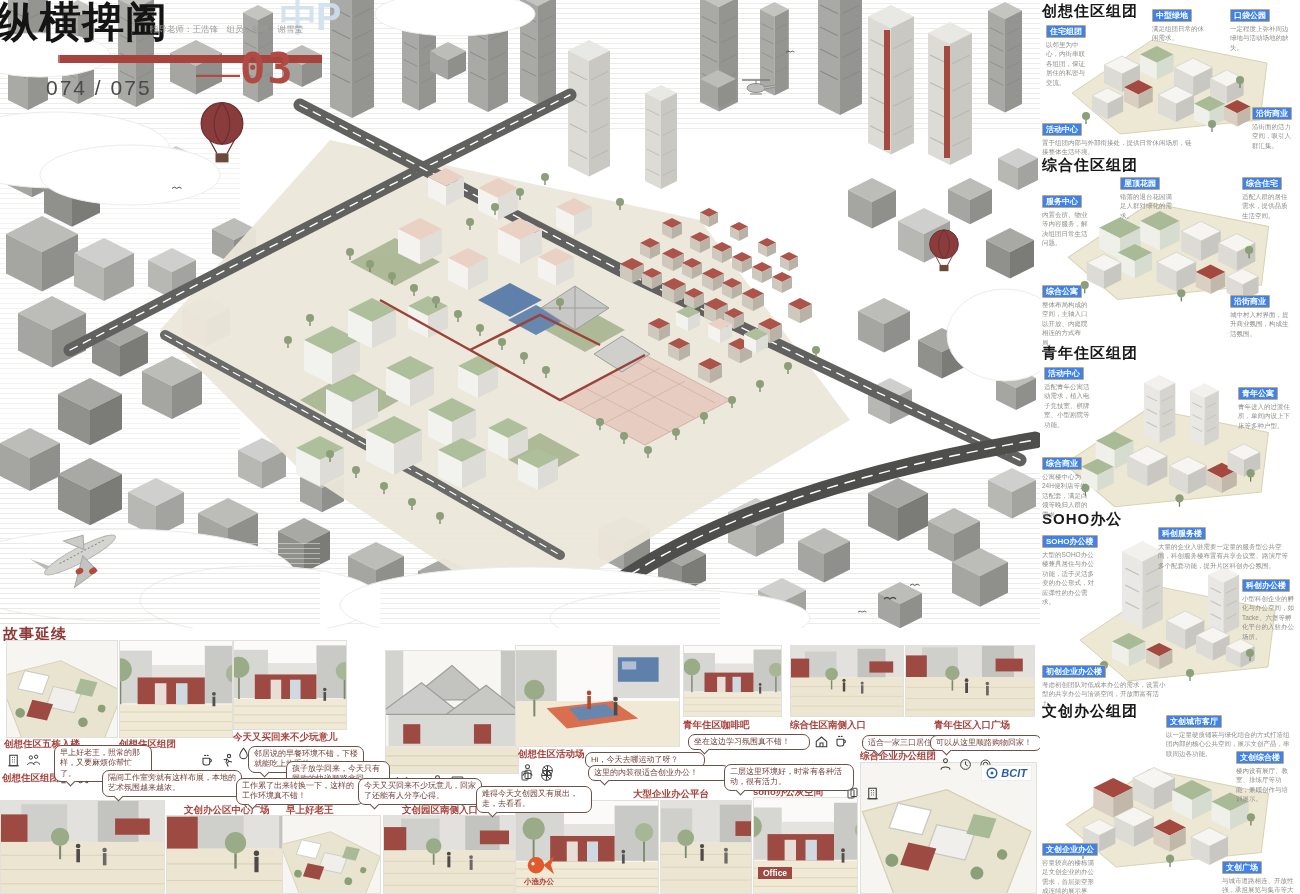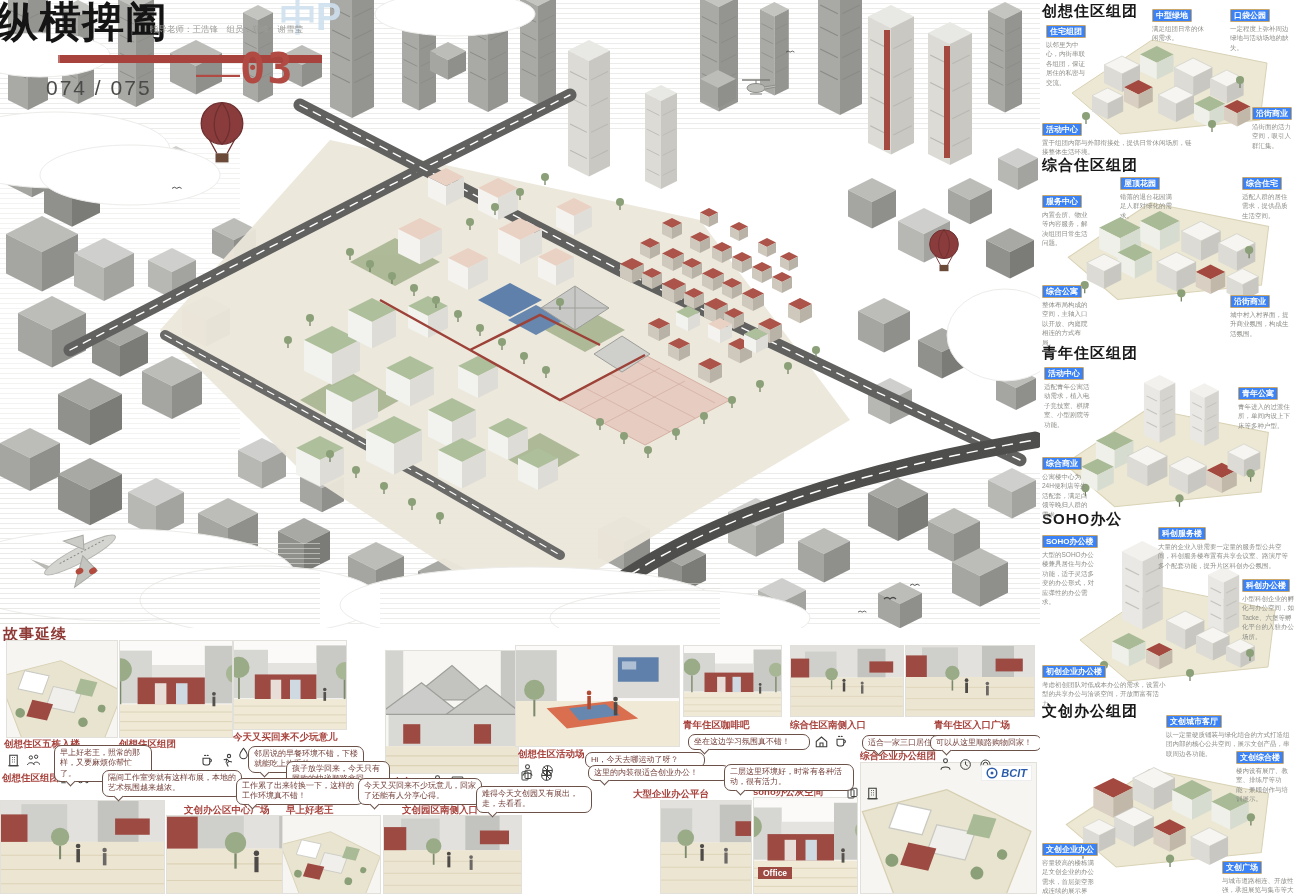--- a/index.html
+++ b/index.html
@@ -881,20 +881,33 @@
     <figure class="pnl" style="left:282px;top:187px;width:97px;height:77px">
         <svg viewBox="0 0 160 100" preserveAspectRatio="xMidYMid slice">
           <use href="#s-axon"></use>
         </svg>
       </figure>
     <figure class="pnl" style="left:383px;top:187px;width:137px;height:77px">
         <svg viewBox="0 0 160 100" preserveAspectRatio="xMidYMid slice">
           <use href="#s-plaza"></use>
         </svg>
       </figure>
+    <figure class="pnl" style="left:515px;top:172px;width:142px;height:92px">
+      <svg viewBox="0 0 160 100" preserveAspectRatio="xMidYMid slice">
+          <use href="#s-street"></use>
+        </svg>
+      <div class="logo-fish">
+        <svg width="16" height="12" viewBox="0 0 20 14">
+            <circle cx="8" cy="7" r="5.5" fill="#e05a2b"></circle>
+            <polygon points="13,7 20,1 18,7 20,13" fill="#e05a2b"></polygon>
+            <circle cx="6" cy="6" r="1.1" fill="#fff"></circle>
+          </svg>
+        <span>小渔办公</span>
+      </div>
+    </figure>
     <figure class="pnl" style="left:660px;top:172px;width:90px;height:92px">
         <svg viewBox="0 0 160 100" preserveAspectRatio="xMidYMid slice">
           <use href="#s-plaza"></use>
         </svg>
       </figure>
     <figure class="pnl" style="left:753px;top:169px;width:103px;height:95px">
       <svg viewBox="0 0 160 100" preserveAspectRatio="xMidYMid slice">
           <use href="#s-street"></use>
         </svg>
       <div class="logo-office">Office</div>

